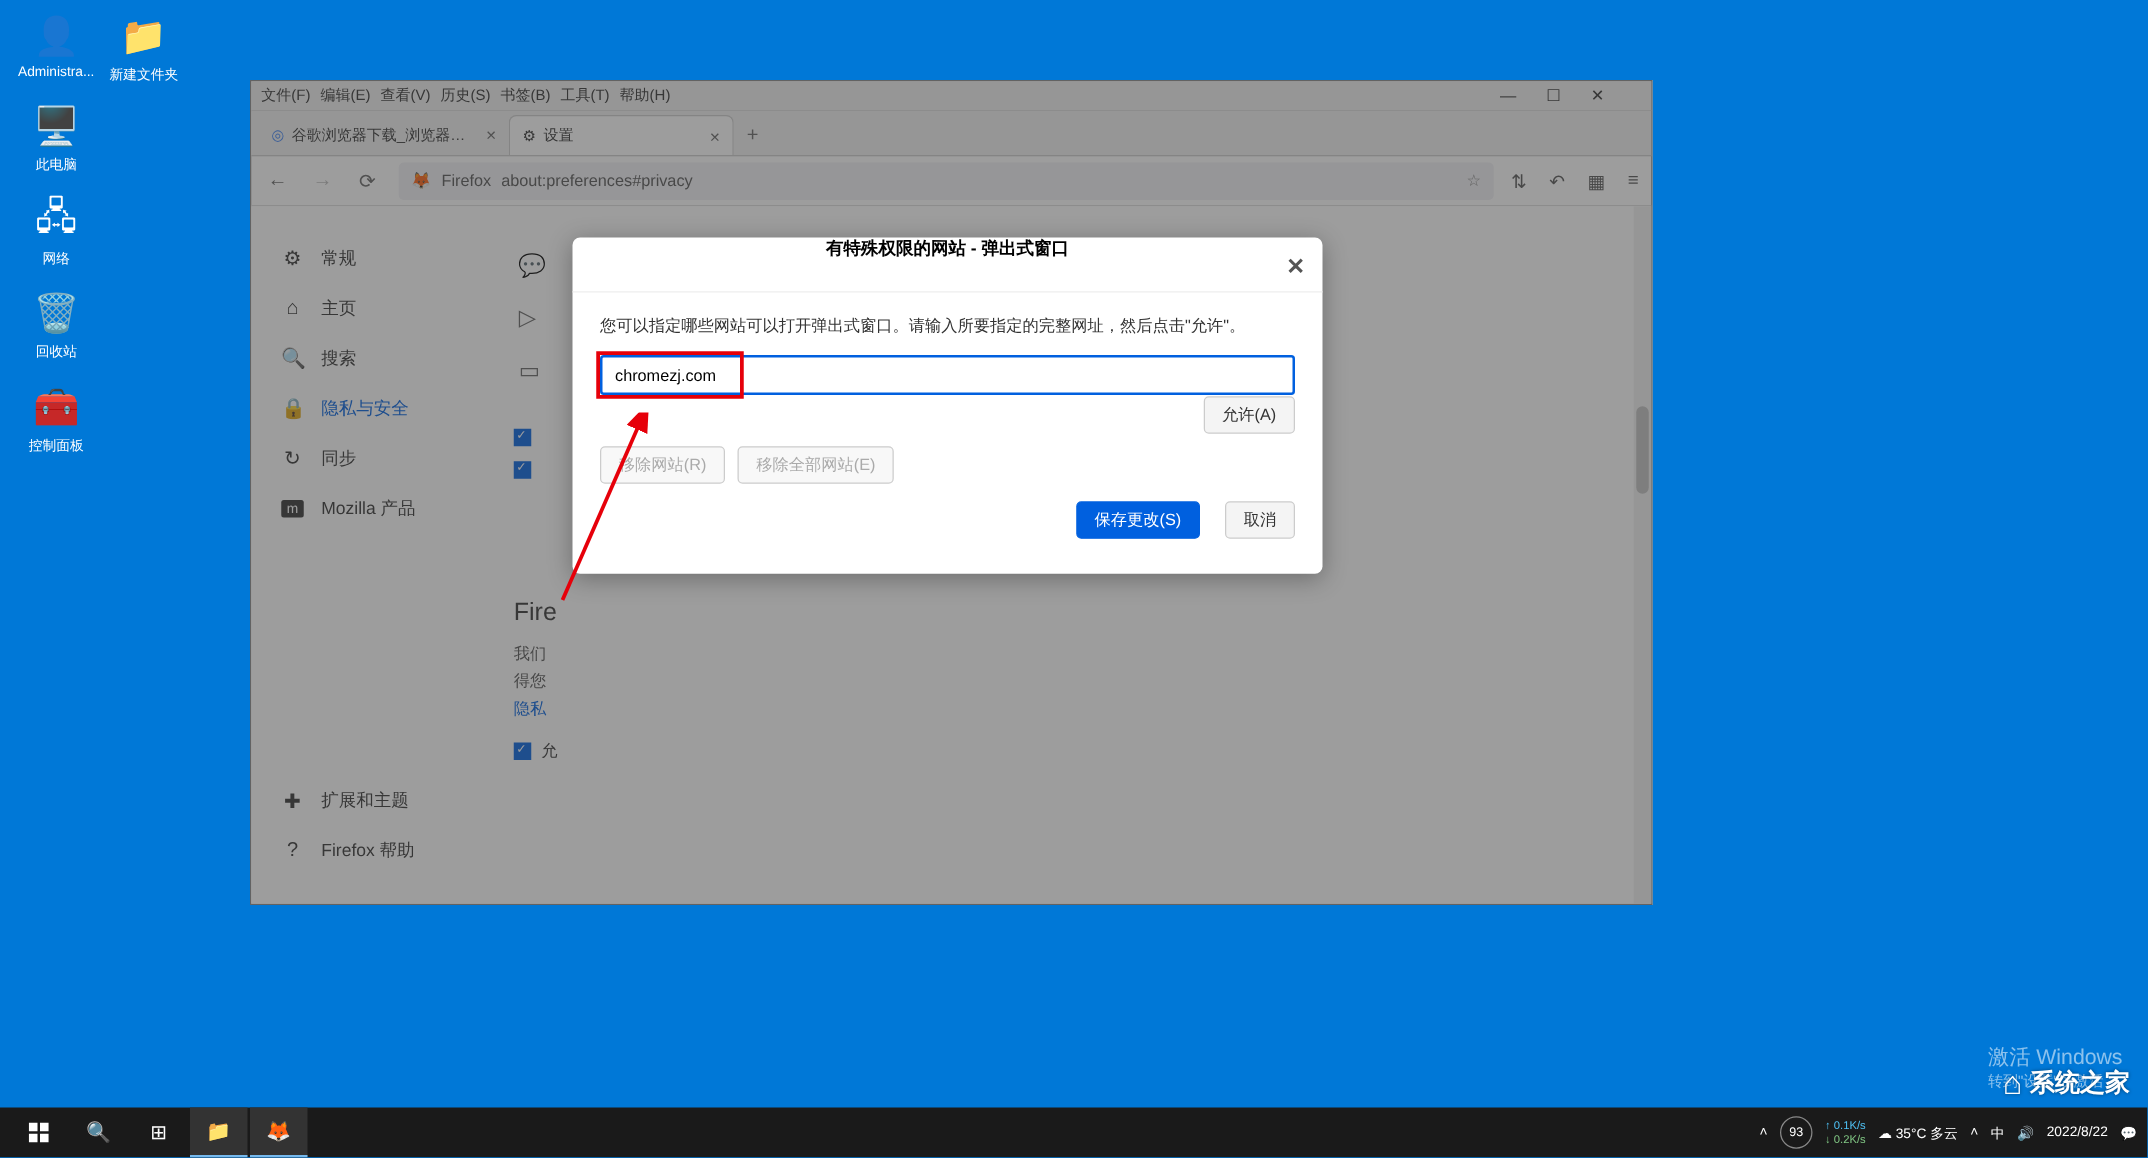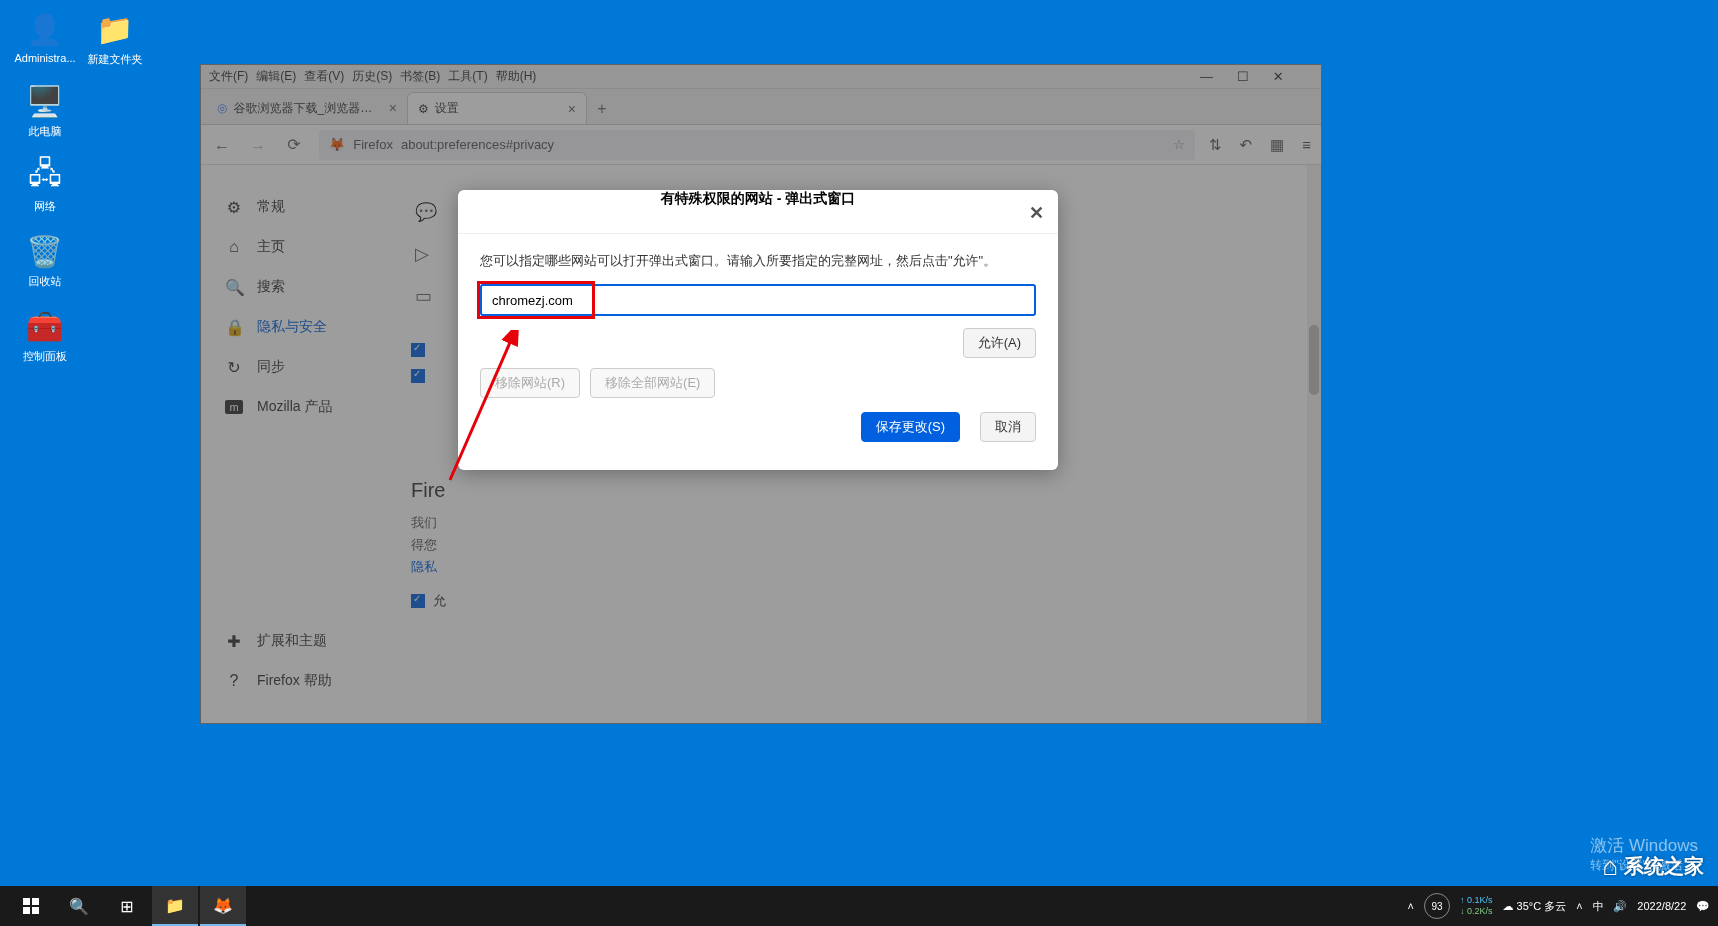--- a/index.html
+++ b/index.html
@@ -50,21 +50,21 @@
 .content-scrollbar-thumb { position: absolute; right: 2px; top: 160px; width: 10px; height: 70px; background: #c0c0c0; border-radius: 5px; }
 
 .modal { position: absolute; top: 190px; left: 458px; width: 600px; background: white; border-radius: 6px; box-shadow: 0 4px 20px rgba(0,0,0,0.3); z-index: 100; }
 .overlay-dim { position: absolute; top: 64px; left: 200px; width: 1122px; height: 660px; background: rgba(60,60,60,0.5); z-index: 50; pointer-events: none; }
 
 .modal-header { height: 44px; display: flex; justify-content: center; border-bottom: 1px solid #eee; position: relative; font-size: 14px; font-weight: bold; }
 .modal-close { position: absolute; right: 14px; top: 12px; font-size: 18px; color: #555; cursor: pointer; }
 .modal-body { padding: 18px 22px 10px; }
 .modal-desc { font-size: 13px; color: #333; margin-bottom: 14px; }
 .modal-label { font-size: 13px; color: #333; margin-bottom: 6px; }
-.url-input-wrap { position: relative; margin-bottom: 12px; }
+.url-input-wrap { position: relative; margin-bottom: 1px; }
 .url-input { width: 100%; height: 32px; border: 2px solid #0060df; border-radius: 3px; padding: 0 10px; font-size: 13px; outline: none; }
 .red-box { position: absolute; top: -3px; left: -3px; width: 118px; height: 38px; border: 3px solid #e6000a; pointer-events: none; }
 .red-arrow { position: absolute; top: 330px; left: 440px; z-index: 110; pointer-events: none; }
 .allow-row { display: flex; justify-content: flex-end; margin-bottom: 10px; }
 .btn { height: 30px; padding: 0 14px; border: 1px solid #ccc; background: #f4f4f4; border-radius: 4px; font-size: 13px; cursor: pointer; color: #333; }
 .btn-primary { background: #0060df; border-color: #0060df; color: white; }
 .btn-disabled { color: #aaa; background: #f8f8f8; cursor: not-allowed; }
 
 .site-table { border: 1px solid #ccc; border-radius: 3px; height: 220px; margin-bottom: 12px; }
 .site-table-header { height: 28px; display: flex; background: #f4f4f4; border-bottom: 1px solid #ddd; font-size: 12px; }

